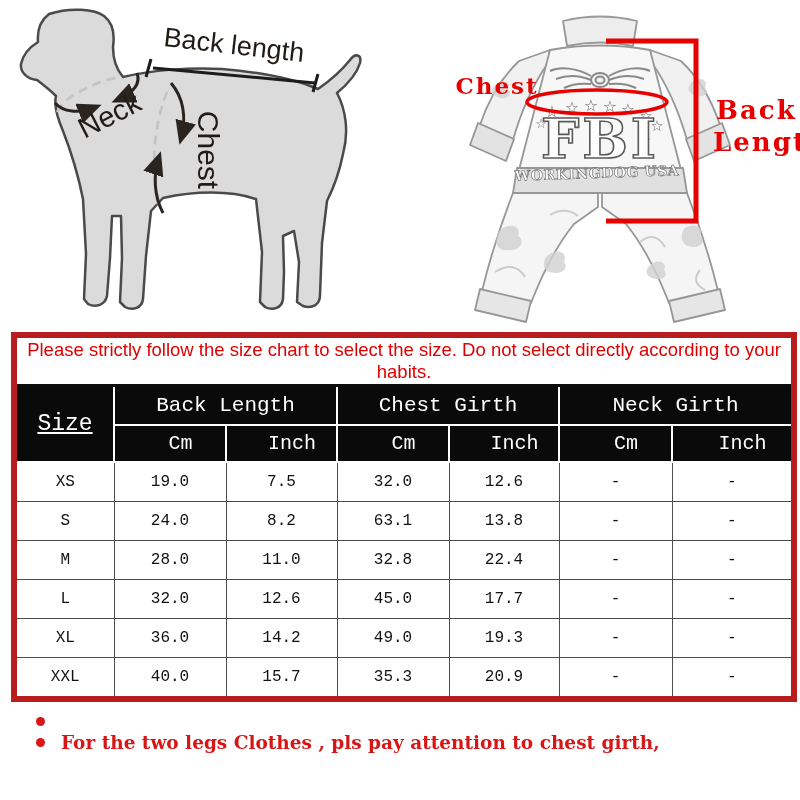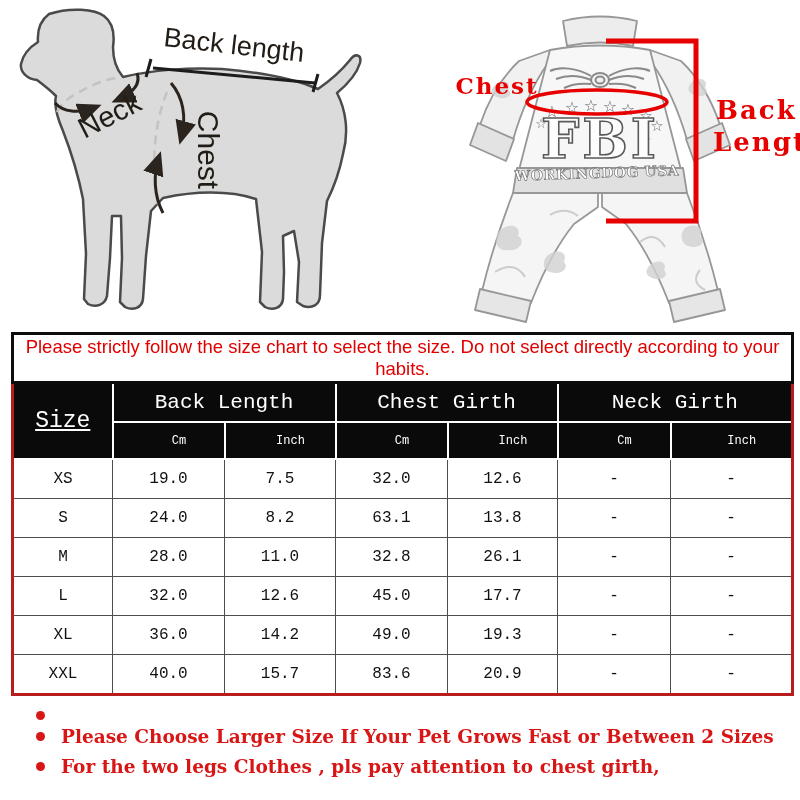--- a/index.html
+++ b/index.html
@@ -12,22 +12,22 @@
   .table-wrap{width:780px;margin:2px auto 0 11px;}
   table.size-table{border-collapse:collapse;width:780px;table-layout:fixed;
         font-family:"Liberation Mono",monospace;color:#111;}
   table.size-table td,table.size-table th{text-align:center;vertical-align:middle;}
   tr.notice-row td{border:3px solid #0c0c0c;background:#fff;color:#e00000;
         font-family:"Liberation Sans",sans-serif;font-size:18.5px;height:25px;
         font-weight:500;letter-spacing:0;}
   th.hdr{background:#0a0a0a;color:#fff;border:2px solid #fff;font-weight:normal;}
   th.size-cell{font-size:23px;height:0;text-decoration:underline;}
   th.group-cell{font-size:21px;height:35px;}
-  th.sub-cell{font-size:12px;height:33px;padding-left:22px;}
-  table.size-table{border:3px solid #b91c1c;}
+  th.sub-cell{font-size:20px;height:33px;padding-left:22px;}
+  table.size-table{border:6px solid #b91c1c;}
   td.body-cell{border:1.5px solid #4d4d4d;font-size:16px;height:36px;background:#fff;}
 
   
   .notes{margin:17px 0 0 36px;color:#d81616;font-family:"DejaVu Serif",serif;
          font-weight:bold;font-size:18.5px;}
   .note-row{display:flex;align-items:baseline;line-height:30px;}
   .note-bullet{width:9px;height:9px;border-radius:50%;background:#d81616;
          margin-right:16px;flex:0 0 9px;position:relative;top:-2px;}
 </style>
 </head>
@@ -183,21 +183,21 @@
           <td class="body-cell">63.1</td>
           <td class="body-cell">13.8</td>
           <td class="body-cell">-</td>
           <td class="body-cell">-</td>
         </tr>
         <tr>
           <td class="body-cell">M</td>
           <td class="body-cell">28.0</td>
           <td class="body-cell">11.0</td>
           <td class="body-cell">32.8</td>
-          <td class="body-cell">26.1</td>
+          <td class="body-cell">22.4</td>
           <td class="body-cell">-</td>
           <td class="body-cell">-</td>
         </tr>
         <tr>
           <td class="body-cell">L</td>
           <td class="body-cell">32.0</td>
           <td class="body-cell">12.6</td>
           <td class="body-cell">45.0</td>
           <td class="body-cell">17.7</td>
           <td class="body-cell">-</td>
@@ -209,37 +209,33 @@
           <td class="body-cell">14.2</td>
           <td class="body-cell">49.0</td>
           <td class="body-cell">19.3</td>
           <td class="body-cell">-</td>
           <td class="body-cell">-</td>
         </tr>
         <tr>
           <td class="body-cell">XXL</td>
           <td class="body-cell">40.0</td>
           <td class="body-cell">15.7</td>
-          <td class="body-cell">83.6</td>
+          <td class="body-cell">35.3</td>
           <td class="body-cell">20.9</td>
           <td class="body-cell">-</td>
           <td class="body-cell">-</td>
         </tr>
       </tbody>
     </table>
   </div>
 
   <div class="notes">
     <div class="note-row">
       <span class="note-bullet"></span>
     </div>
     <div class="note-row">
       <span class="note-bullet"></span>
-      <span>Please Choose Larger Size If Your Pet Grows Fast or Between 2 Sizes</span>
-    </div>
-    <div class="note-row">
-      <span class="note-bullet"></span>
       <span>For the two legs Clothes , pls pay attention to chest girth,</span>
     </div>
 
   </div>
 
 </div>
 
 </body></html>

